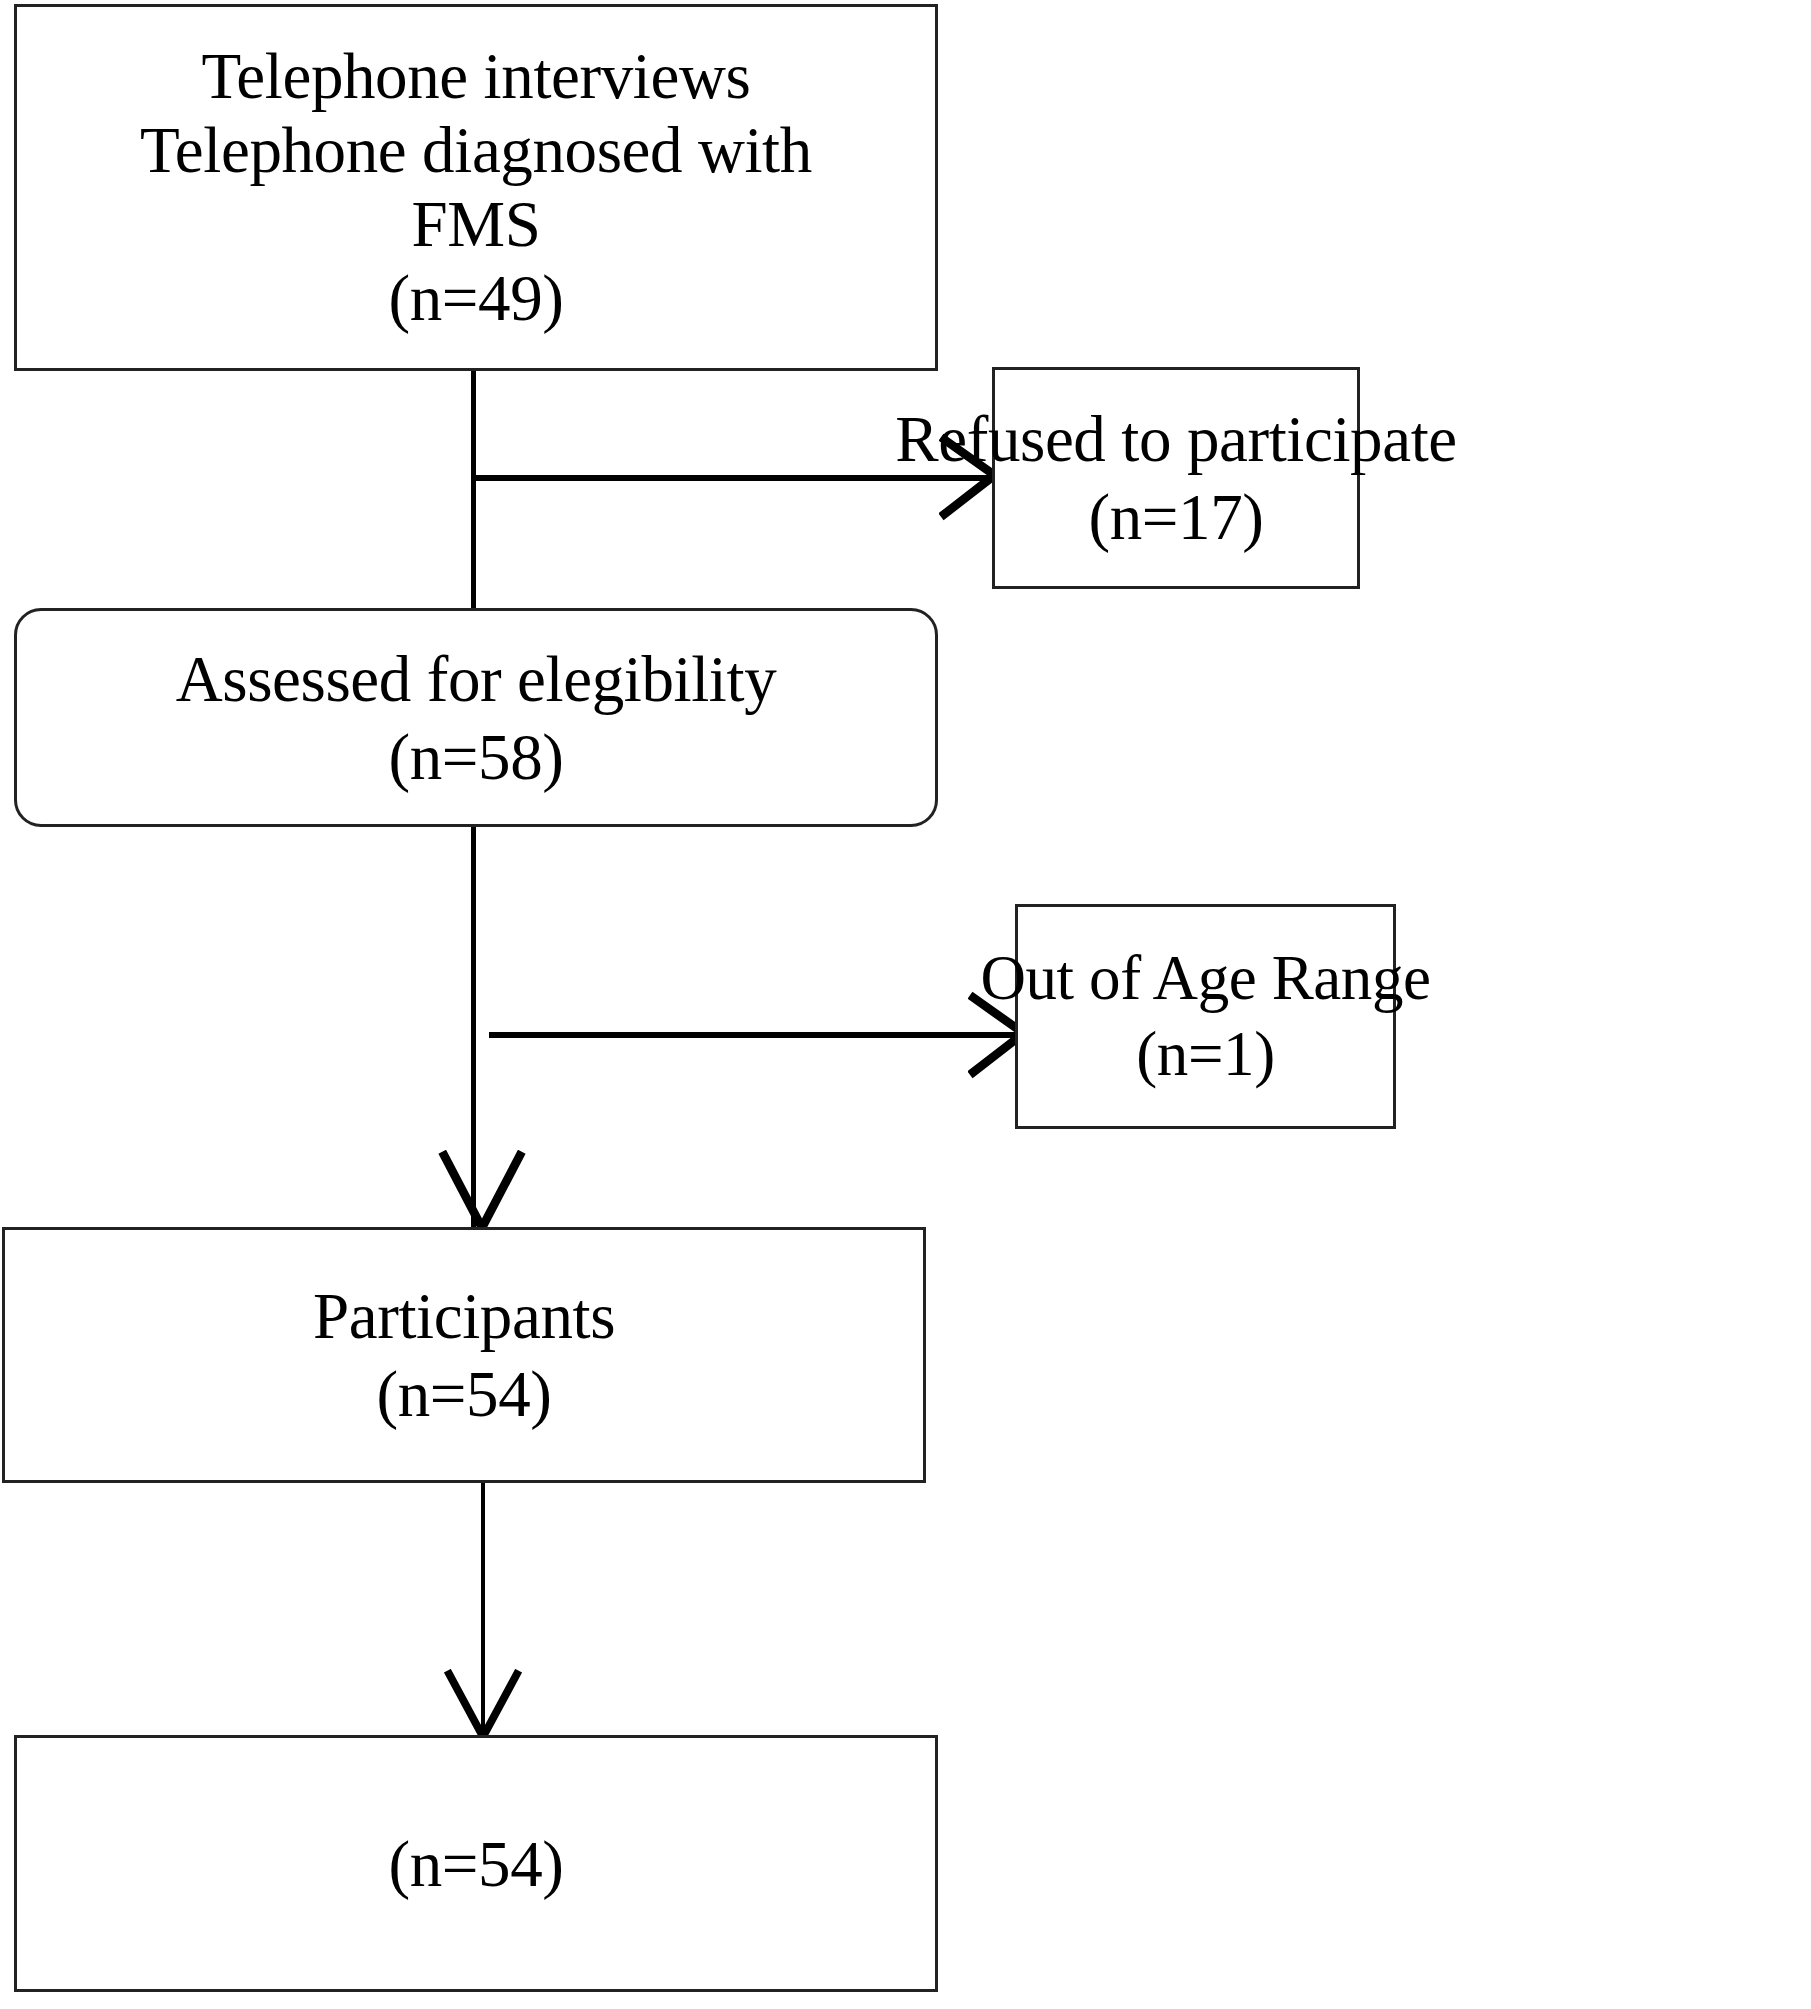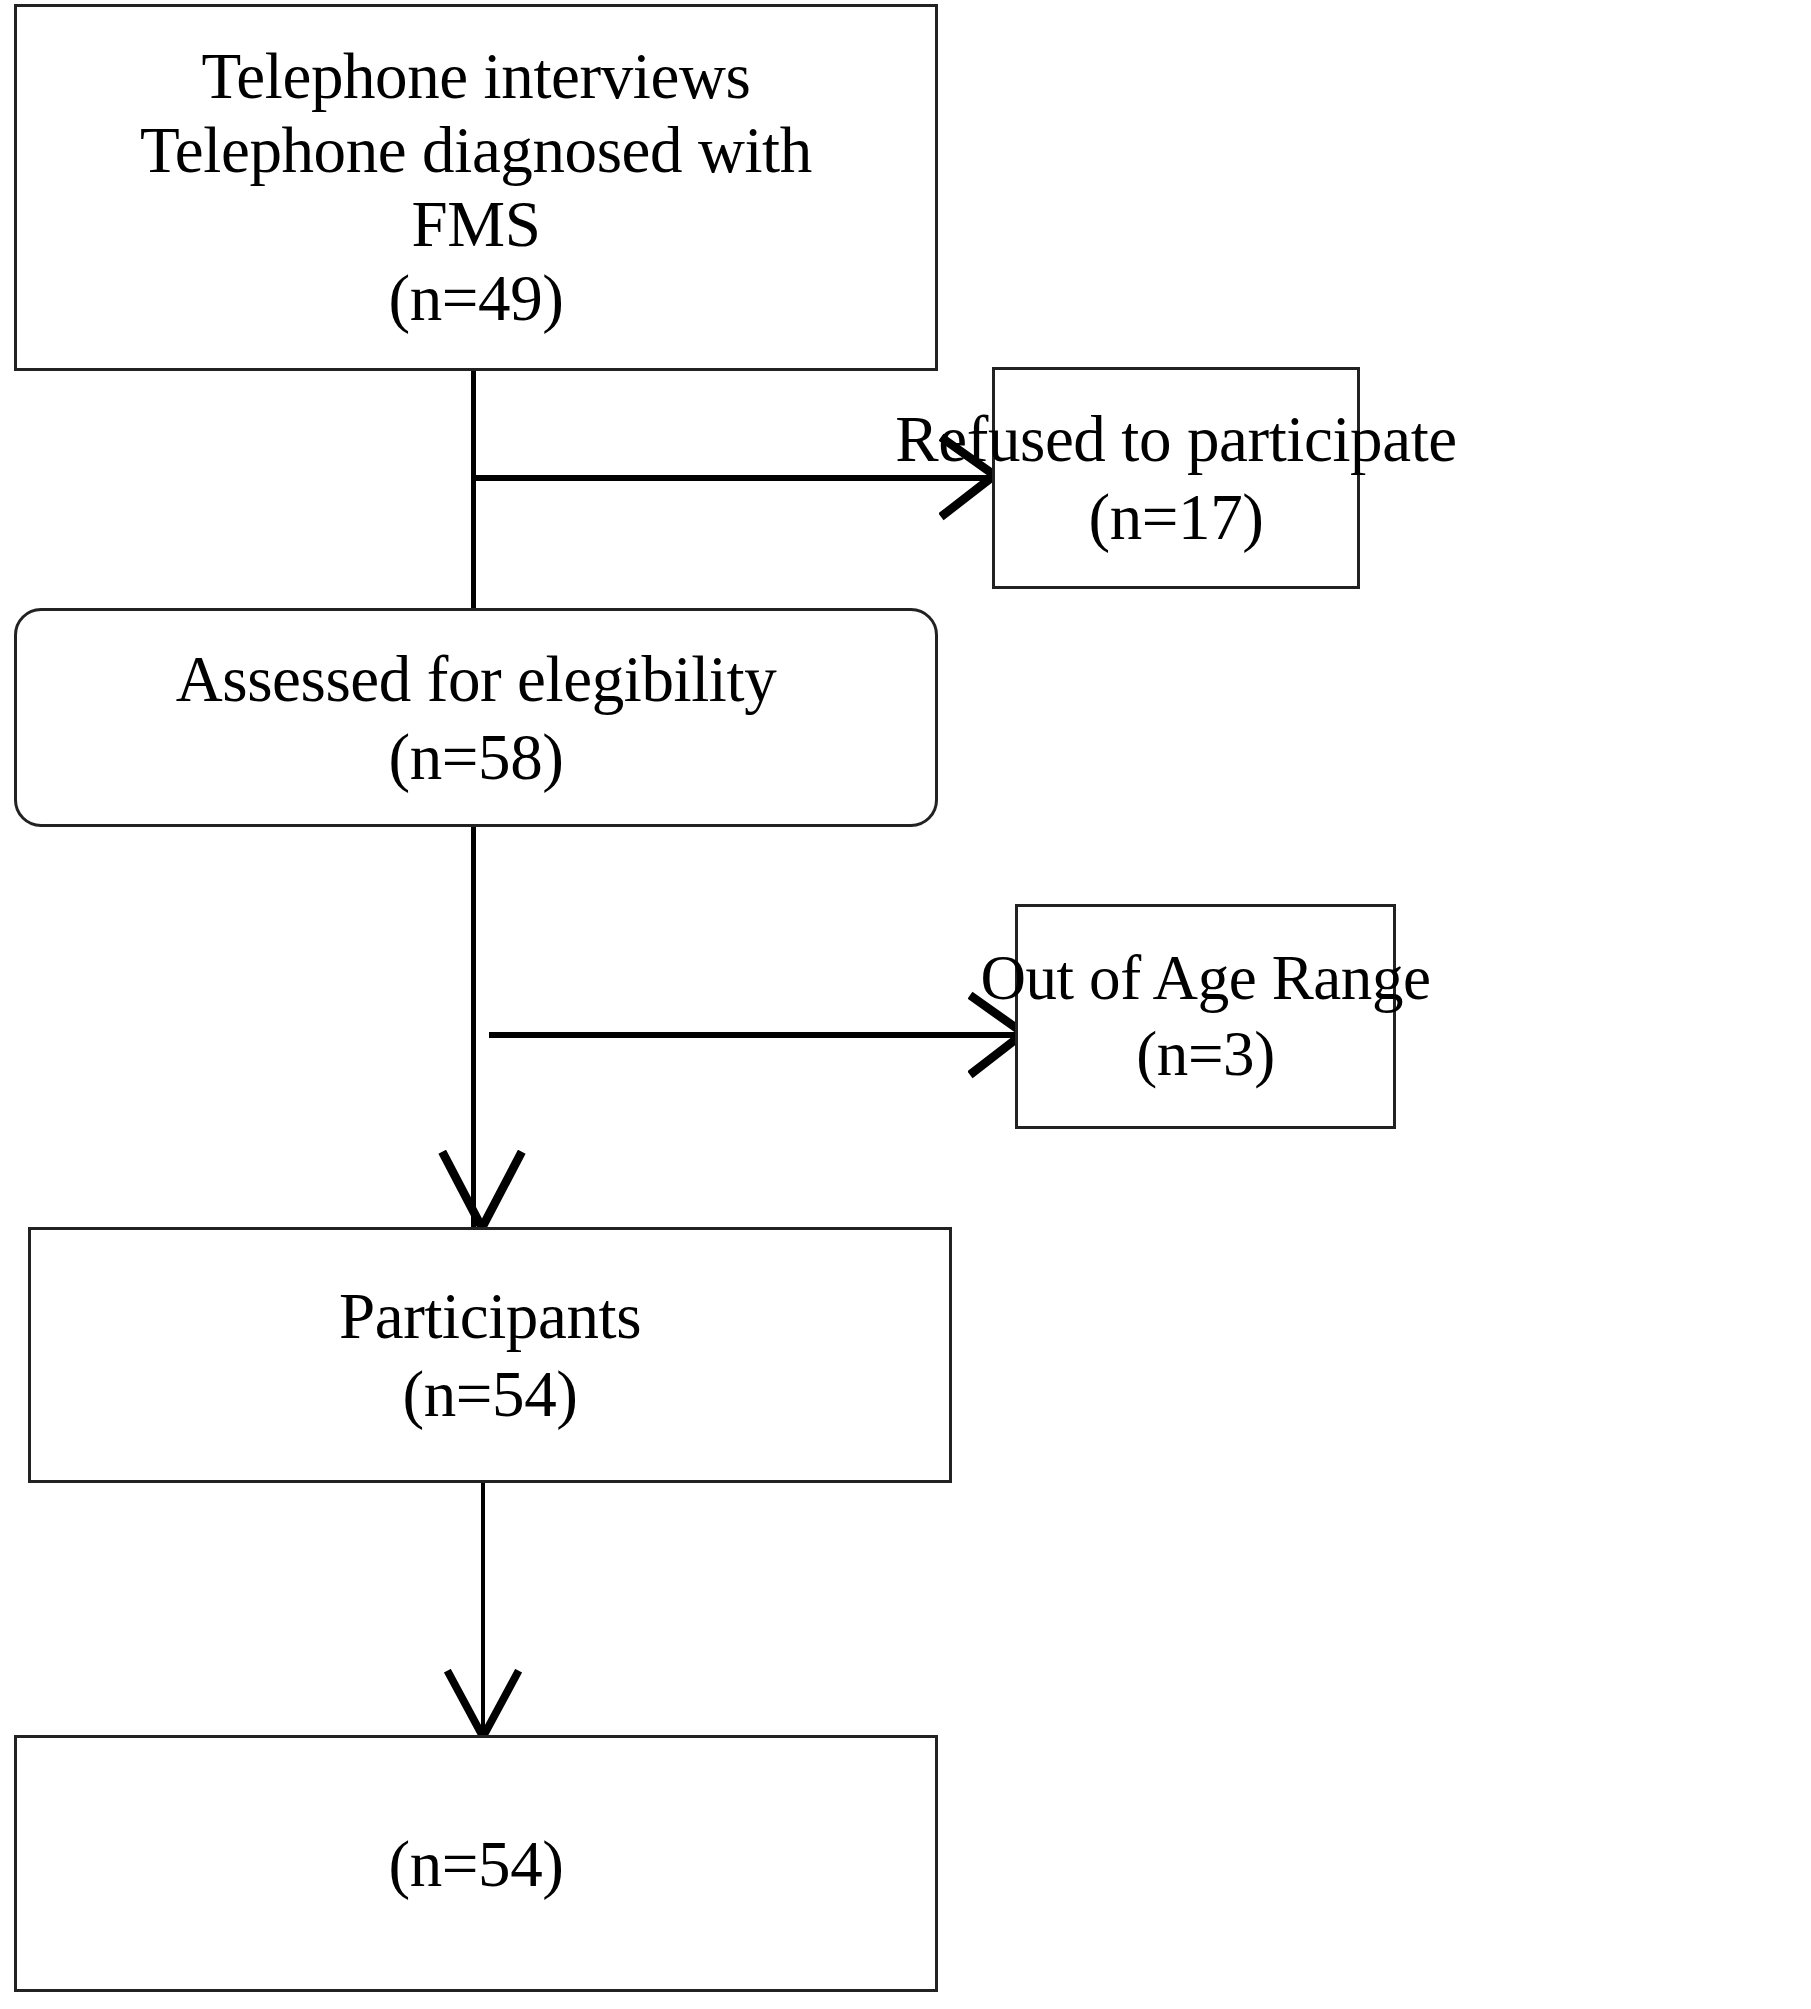--- a/index.html
+++ b/index.html
@@ -34,21 +34,21 @@
     font-family: Liberation Serif, serif;
   }
   .node .line {
     display: block;
     white-space: nowrap;
   }
 
   
   #node-telephone  { left: 14px;  top: 3.5px;    width: 924px; height: 367px; font-size: 65px; }
   #node-assessed   { left: 14px;  top: 608px;  width: 924px; height: 219px; font-size: 65px; border-radius: 27px; }
-  #node-participants { left: 28px; top: 1227px; width: 924px; height: 256px; font-size: 65px; }
+  #node-participants { left: 2px; top: 1227px; width: 924px; height: 256px; font-size: 65px; }
   #node-complete   { left: 14px;  top: 1735px; width: 924px; height: 257px; font-size: 65px; }
 
   
   #node-refused    { left: 992px; top: 367px;  width: 368px;  height: 222px; font-size: 65px; }
   #node-agerange   { left: 1015px; top: 904px; width: 381px;  height: 225px; font-size: 63px; }
 
   
   #node-telephone { line-height: 1.14; }
 
   
@@ -130,21 +130,21 @@
     <span class="line">(n=17)</span>
   </div>
 
   <div class="node" id="node-assessed">
     <span class="line">Assessed for elegibility</span>
     <span class="line">(n=58)</span>
   </div>
 
   <div class="node" id="node-agerange">
     <span class="line">Out of Age Range</span>
-    <span class="line">(n=3)</span>
+    <span class="line">(n=1)</span>
   </div>
 
   <div class="node" id="node-participants">
     <span class="line">Participants</span>
     <span class="line">(n=54)</span>
   </div>
 
   <div class="node" id="node-complete">
     <span class="line">(n=54)</span>
   </div>

